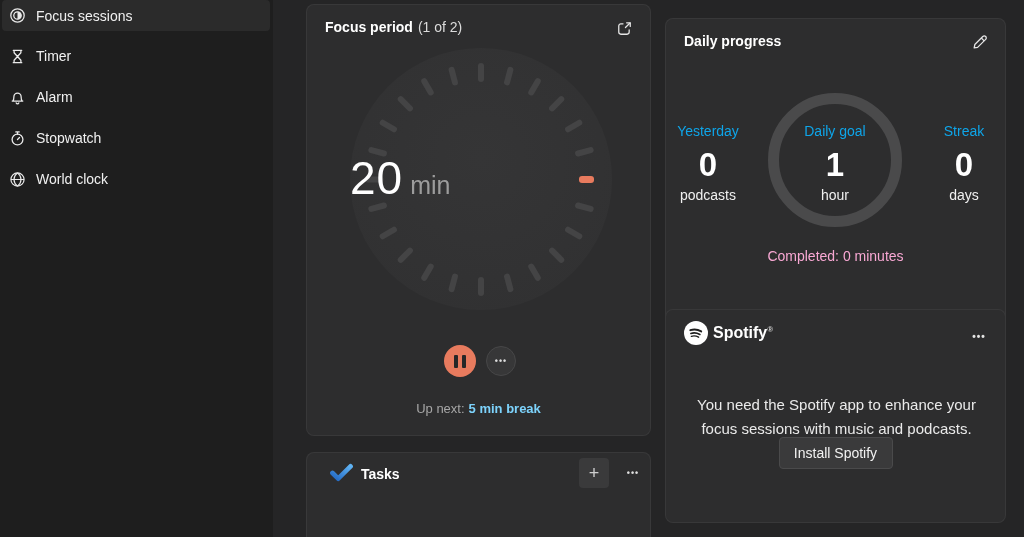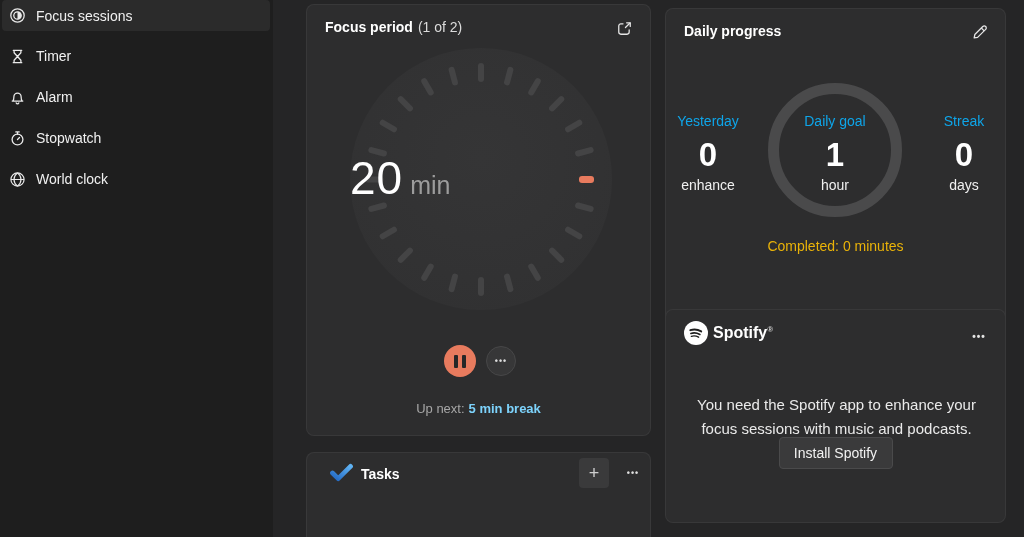--- a/index.html
+++ b/index.html
@@ -19,21 +19,21 @@
   .card{position:absolute;background:#2D2D2E;border:1px solid rgba(255,255,255,0.055);
         border-radius:8px;box-sizing:border-box;}
   .card-title{position:absolute;top:14px;left:18px;font-size:14px;font-weight:bold;color:#FFF;white-space:nowrap;}
   .card-title .sub{font-weight:normal;color:#DCDCDC;margin-left:5px;}
   .hdr-icon{position:absolute;top:13px;right:16px;width:20px;height:20px;display:flex;
             align-items:center;justify-content:center;cursor:pointer;}
 
   .card-focus{left:306px;top:4px;width:345px;height:432px;}
   .card-tasks{left:306px;top:452px;width:345px;height:100px;border-bottom:none;
               border-radius:8px 8px 0 0;}
-  .card-daily{left:665px;top:8px;width:341px;height:331px;}
+  .card-daily{left:665px;top:18px;width:341px;height:331px;}
   .card-spotify{left:665px;top:309px;width:341px;height:214px;}
 
   
   .dial{position:absolute;left:43px;top:43px;width:262px;height:262px;border-radius:50%;
         background:radial-gradient(circle at 50% 42%, #353536 0%, #323233 60%, #303031 100%);}
   .tick{position:absolute;left:50%;top:50%;width:6px;height:19px;margin-left:-3px;margin-top:-9.5px;
         border-radius:3px;background:#444445;}
   .tick-active{width:7px;height:15px;margin-left:-3.5px;margin-top:-7.5px;background:var(--accent,#E87B5E);}
   .dial-label{position:absolute;left:0;top:50%;width:100%;transform:translateY(-52%);
               white-space:nowrap;}
@@ -54,21 +54,21 @@
   .dp-col{position:absolute;width:110px;text-align:center;top:104px;}
   .dp-col .lab{font-size:14px;color:#0ea5e9;}
   .dp-col .val{font-size:33px;font-weight:bold;color:#FFF;margin-top:8px;line-height:36px;}
   .dp-col .unit{font-size:14px;color:#F0F0F0;margin-top:4px;}
   .dp-col.c1{left:-13px;}
   .dp-col.c2{left:114px;}
   .dp-col.c3{left:243px;}
   .goal-ring{position:absolute;left:102px;top:74px;width:112px;height:112px;border-radius:50%;
              border:11px solid #4A4A4B;box-sizing:content-box;}
   .dp-completed{position:absolute;left:0;top:229px;width:100%;text-align:center;
-                font-size:14px;color:#eab308;}
+                font-size:14px;color:#f9a8d4;}
 
   
   .sp-logo{position:absolute;left:18px;top:11px;width:24px;height:24px;}
   .sp-brand{position:absolute;left:47px;top:14px;font-size:16px;font-weight:bold;color:#FFF;}
   .sp-brand sup{font-size:8px;color:#CFCFCF;}
   .sp-msg{position:absolute;left:20px;top:68px;width:301px;text-align:center;
           font-size:15px;line-height:24px;color:#EAEAEA;}
   .sp-install{position:absolute;left:50%;top:127px;transform:translateX(-50%);
               width:114px;height:32px;background:#3A3A3B;border:1px solid #4A4A4B;border-radius:4px;
               color:#F2F2F2;font-size:14px;display:flex;align-items:center;justify-content:center;
@@ -227,21 +227,21 @@
     <div class="hdr-icon">
       <svg width="17" height="17" viewBox="0 0 16 16" fill="none" stroke="#E6E6E6" stroke-width="1.2" stroke-linejoin="round">
         <path d="M3 13 l.6-3.1 L11.1 2.4 a1.9 1.9 0 0 1 2.7 2.7 L6.2 12.6 3 13 z"></path>
         <path d="M9.7 3.8 l2.7 2.7"></path>
       </svg>
     </div>
 
     <div class="dp-col c1">
       <div class="lab">Yesterday</div>
       <div class="val">0</div>
-      <div class="unit">enhance</div>
+      <div class="unit">podcasts</div>
     </div>
 
     <div class="goal-ring"></div>
     <div class="dp-col c2">
       <div class="lab">Daily goal</div>
       <div class="val">1</div>
       <div class="unit">hour</div>
     </div>
 
     <div class="dp-col c3">

